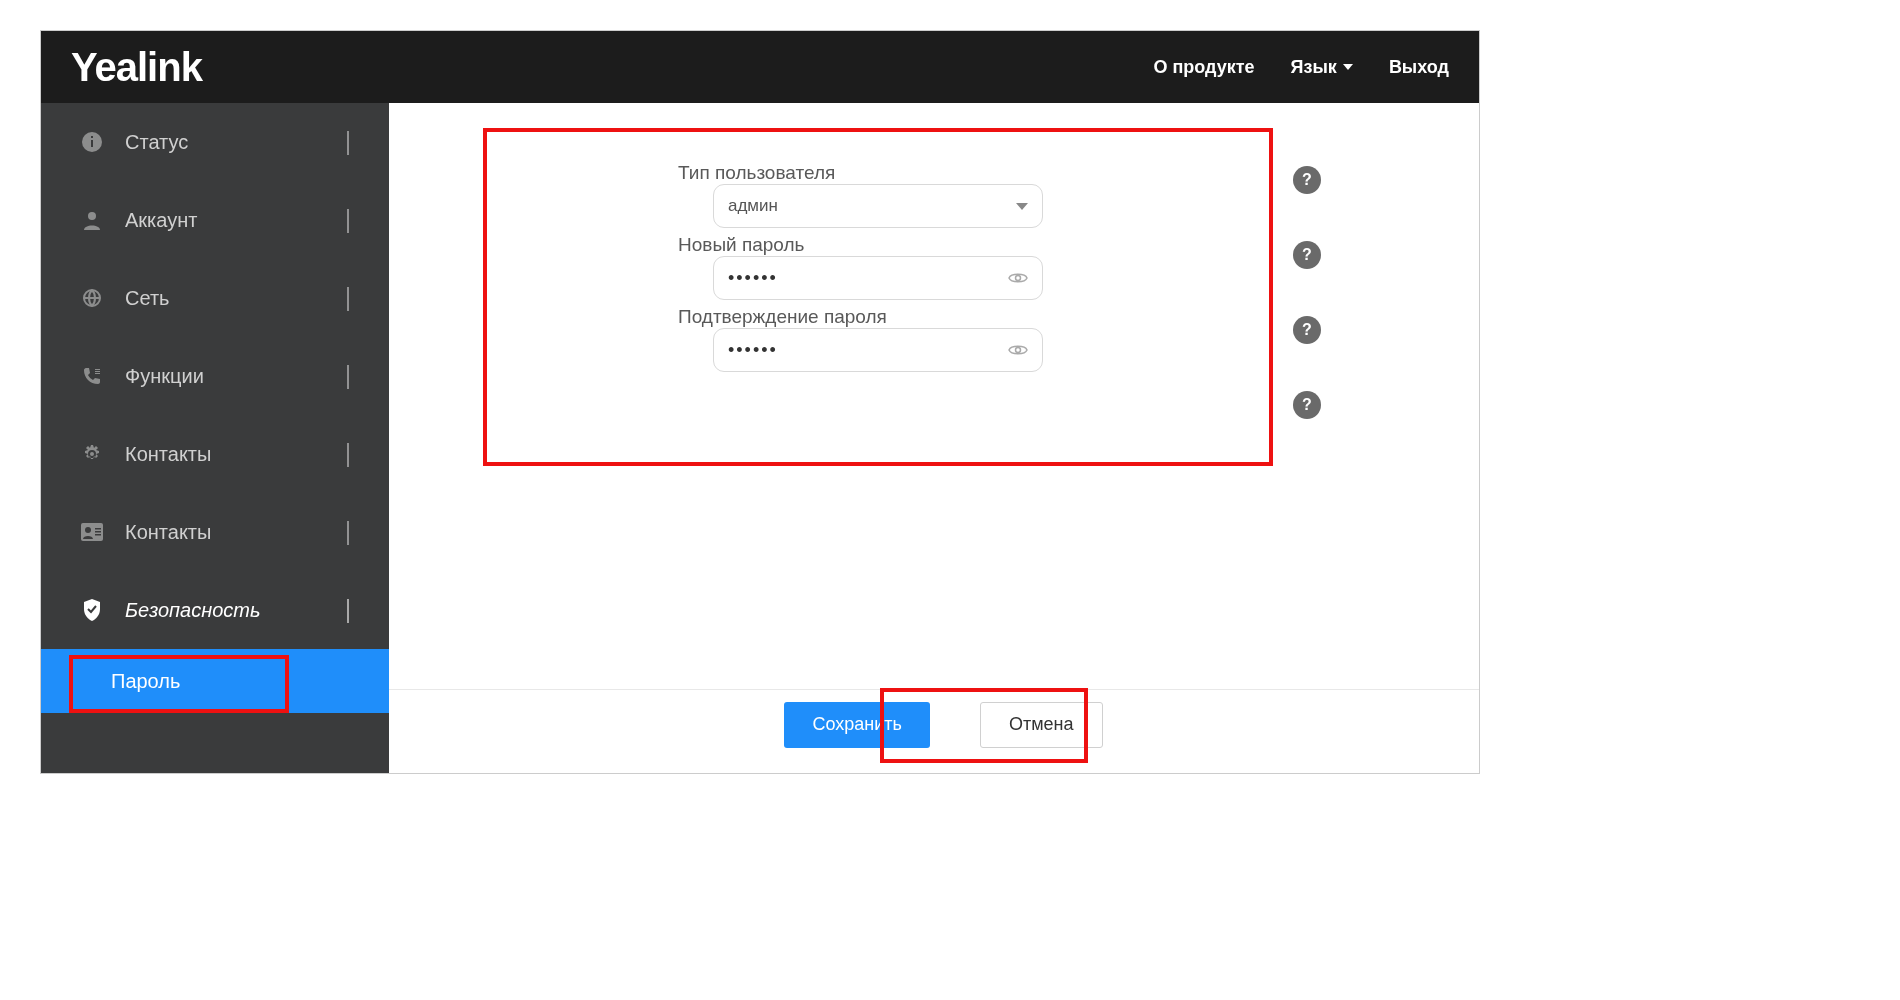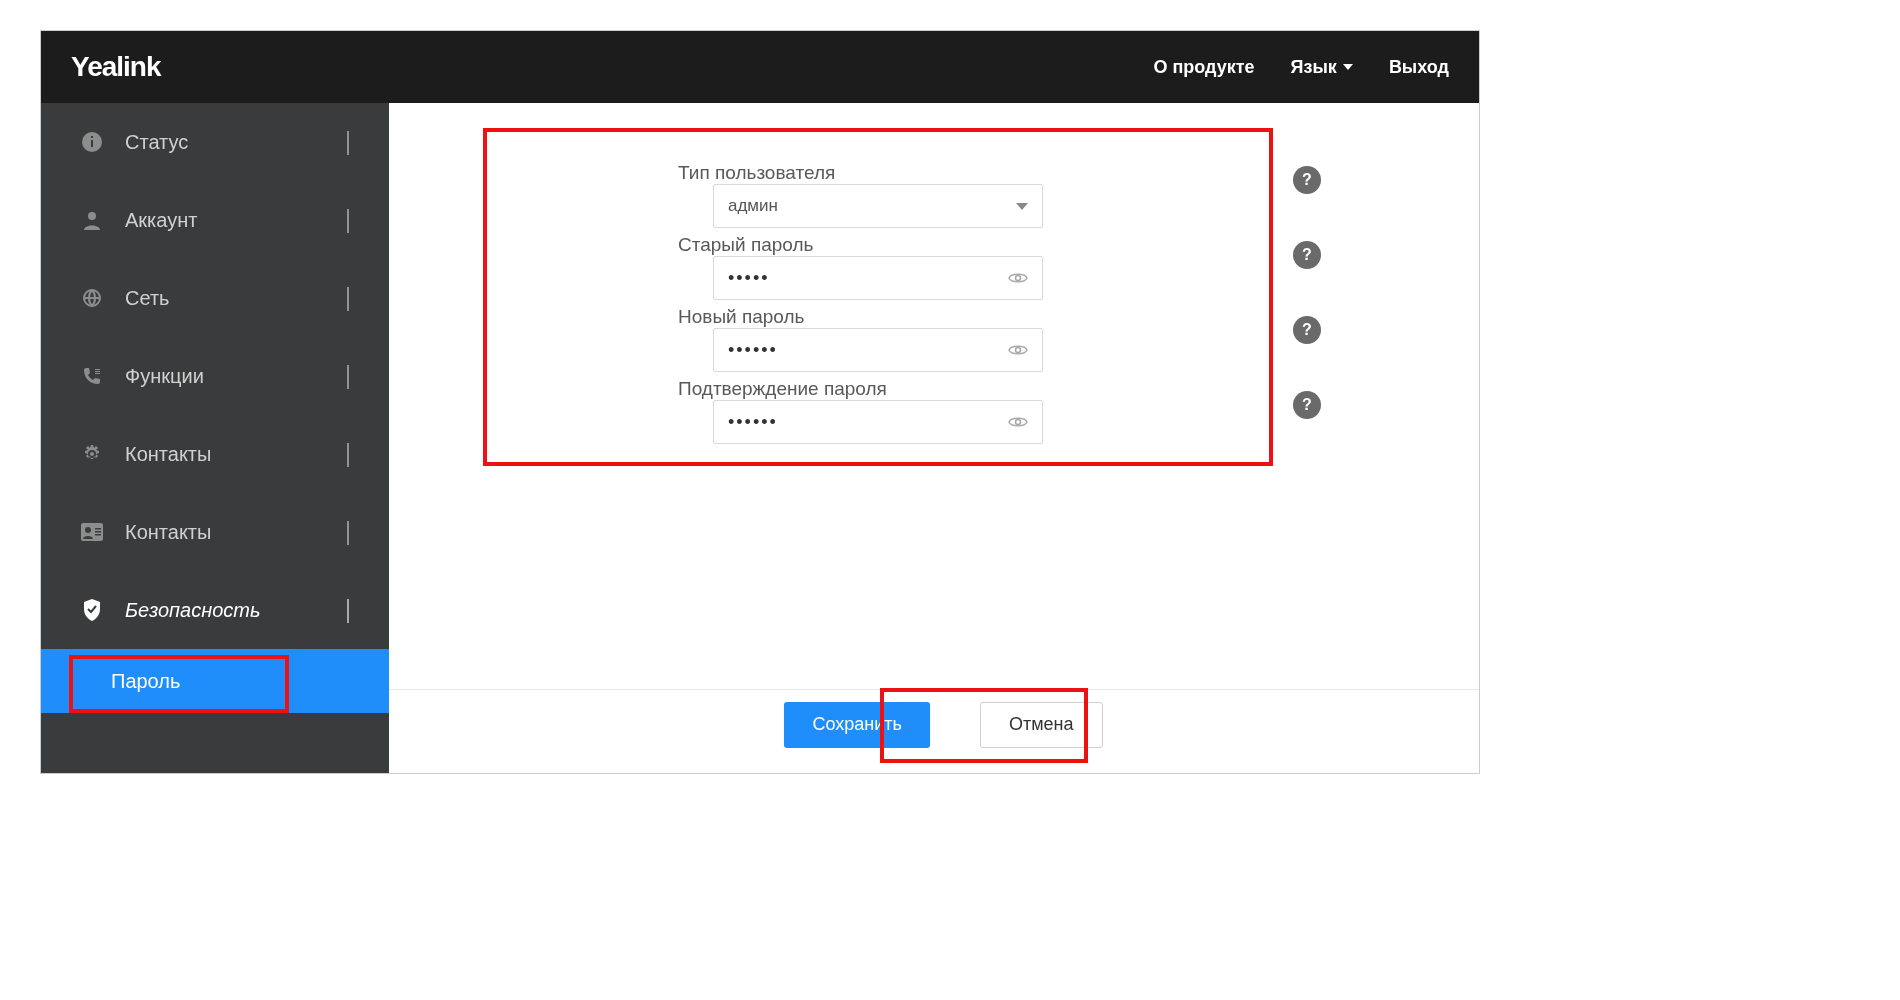--- a/index.html
+++ b/index.html
@@ -20,21 +20,21 @@
 }
 .header {
   height: 72px;
   background: #1c1c1c;
   display: flex;
   align-items: center;
   padding: 0 30px;
   color: #fff;
 }
 .logo {
-  font-size: 28px;
+  font-size: 40px;
   font-weight: 700;
   letter-spacing: -1px;
 }
 .header-right {
   margin-left: auto;
   display: flex;
   align-items: center;
   gap: 36px;
 }
 .header-link {
@@ -131,21 +131,21 @@
   font-size: 19px;
   color: #595959;
 }
 .form-field {
   flex: 1;
 }
 .select-box, .text-input {
   width: 330px;
   height: 44px;
   border: 1px solid #d9d9d9;
-  border-radius: 2px;
+  border-radius: 11px;
   padding: 0 14px;
   display: flex;
   align-items: center;
   font-size: 17px;
   color: #555;
   position: relative;
 }
 .select-caret {
   position: absolute;
   right: 14px;
@@ -335,34 +335,20 @@
     </div>
 
     <div class="content">
       <div class="form-area">
         <div class="form-row">
           <div class="form-label">Тип пользователя</div>
           <div class="form-field">
             <div class="select-box">
               <span>админ</span>
               <span class="select-caret"></span>
-            </div>
-          </div>
-        </div>
-        <div class="form-row">
-          <div class="form-label">Старый пароль</div>
-          <div class="form-field">
-            <div class="text-input">
-              <input type="text" value="•••••" style="">
-              <span class="eye-icon">
-                <svg width="20" height="14" viewBox="0 0 20 14" fill="none" stroke="#aaa" stroke-width="1.5">
-                    <path d="M1 7 C3 2 17 2 19 7 C17 12 3 12 1 7 Z"></path>
-                    <circle cx="10" cy="7" r="2.5"></circle>
-                  </svg>
-              </span>
             </div>
           </div>
         </div>
         <div class="form-row">
           <div class="form-label">Новый пароль</div>
           <div class="form-field">
             <div class="text-input">
               <input type="text" value="••••••" style="">
               <span class="eye-icon">
                 <svg width="20" height="14" viewBox="0 0 20 14" fill="none" stroke="#aaa" stroke-width="1.5">

